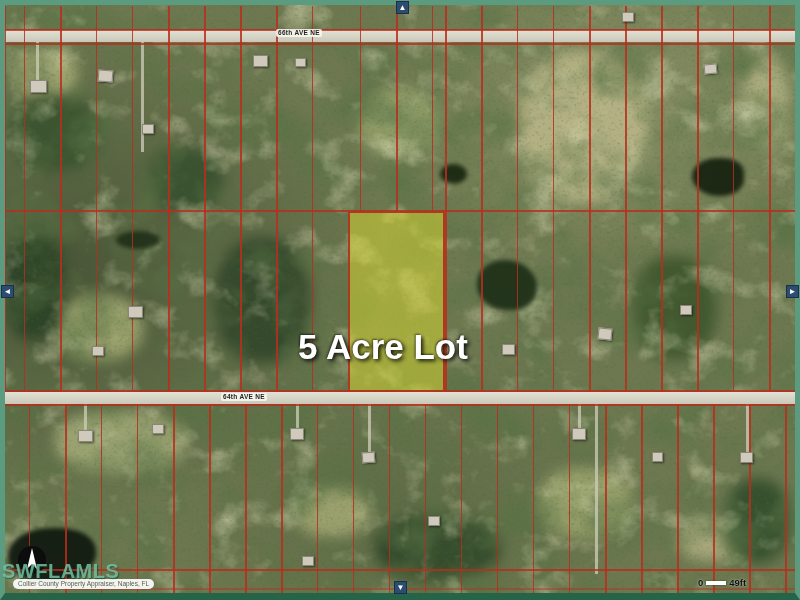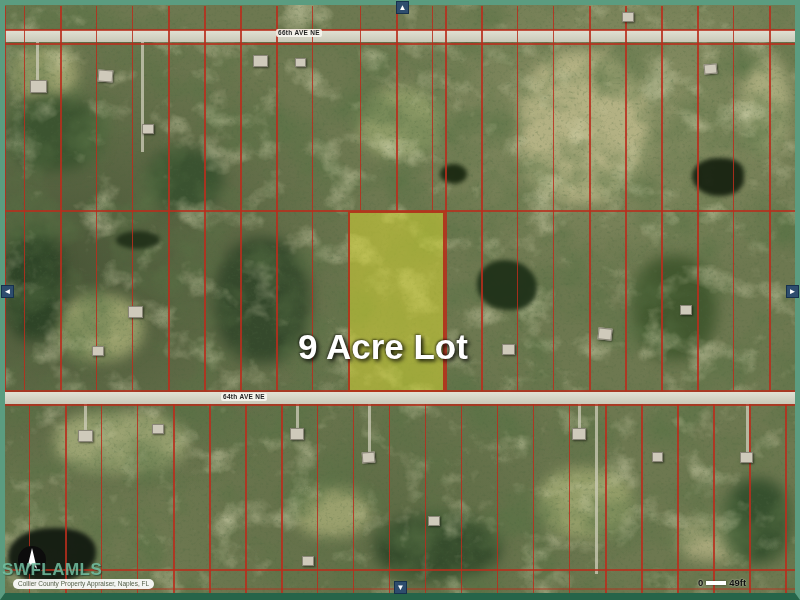--- a/index.html
+++ b/index.html
@@ -26,21 +26,21 @@
   .house{position:absolute;background:#cfcabb;border:1px solid #8a8678;
     box-shadow:1px 1px 2px rgba(0,0,0,.5);z-index:7;}
   .road-label{position:absolute;z-index:8;font-size:6.5px;font-weight:bold;color:#222;
     background:rgba(246,245,238,.9);padding:0 2px;border-radius:2px;line-height:8px;height:8px;
     letter-spacing:.3px;white-space:nowrap;}
   .lot-label{position:absolute;left:298px;top:327px;z-index:9;font-size:35px;font-weight:bold;color:#fff;
     text-shadow:2px 2px 4px rgba(0,0,0,.9), -1px -1px 2px rgba(0,0,0,.5);white-space:nowrap;}
   .compass{position:absolute;left:15px;top:543px;z-index:10;}
   .attribution{position:absolute;left:13px;top:579px;z-index:10;font-size:6.5px;line-height:10px;
     color:#55604a;background:rgba(255,255,255,.92);padding:0 5px;border-radius:5px;white-space:nowrap;}
-  .watermark{position:absolute;left:2px;top:560px;z-index:12;font-size:17px;font-weight:bold;
+  .watermark{position:absolute;left:2px;top:560px;z-index:12;font-size:20px;font-weight:bold;
     color:rgba(120,200,170,.8);text-shadow:1px 1px 1px rgba(20,60,40,.6);letter-spacing:.5px;}
   .scale{position:absolute;left:698px;top:577px;z-index:10;display:flex;align-items:center;gap:3px;
     color:#111;font-weight:bold;font-size:9.5px;text-shadow:0 0 2px rgba(255,255,255,.7);}
   .scale-line{display:inline-block;width:20px;height:4px;background:#fff;box-shadow:0 0 2px rgba(0,0,0,.5);}
   .frame{position:absolute;inset:0;box-sizing:border-box;z-index:11;pointer-events:none;
     border:5px solid #5b9c80;border-bottom:7px solid #266449;}
   .pan{position:absolute;width:13px;height:13px;background:#2e4d6e;border:1px solid #16314d;
     box-sizing:border-box;color:#fff;font-size:8px;line-height:11px;text-align:center;z-index:12;cursor:pointer;}
 </style>
 </head>
@@ -136,21 +136,21 @@
   <div class="house" style="left:362px;top:452px;width:11px;height:9px;transform:rotate(-4deg);"></div>
   <div class="house" style="left:572px;top:428px;width:12px;height:10px;"></div>
   <div class="house" style="left:740px;top:452px;width:11px;height:9px;"></div>
   <div class="house" style="left:652px;top:452px;width:9px;height:8px;"></div>
   <div class="house" style="left:428px;top:516px;width:10px;height:8px;"></div>
   <div class="house" style="left:302px;top:556px;width:10px;height:8px;"></div>
 
   <div class="road-label" style="left:276px;top:29px;">66th AVE NE</div>
   <div class="road-label" style="left:221px;top:393px;">64th AVE NE</div>
 
-  <div class="lot-label">9 Acre Lot</div>
+  <div class="lot-label">5 Acre Lot</div>
 
   <svg class="compass" width="34" height="34">
     <circle cx="17" cy="17" r="14" fill="#0c0c0c"></circle>
     <polygon points="17,5 22,26 17,21 12,26" fill="#ffffff"></polygon>
   </svg>
 
   <div class="attribution">Collier County Property Appraiser, Naples, FL</div>
   <div class="watermark">SWFLAMLS</div>
   <div class="scale">
     <span>0</span>

